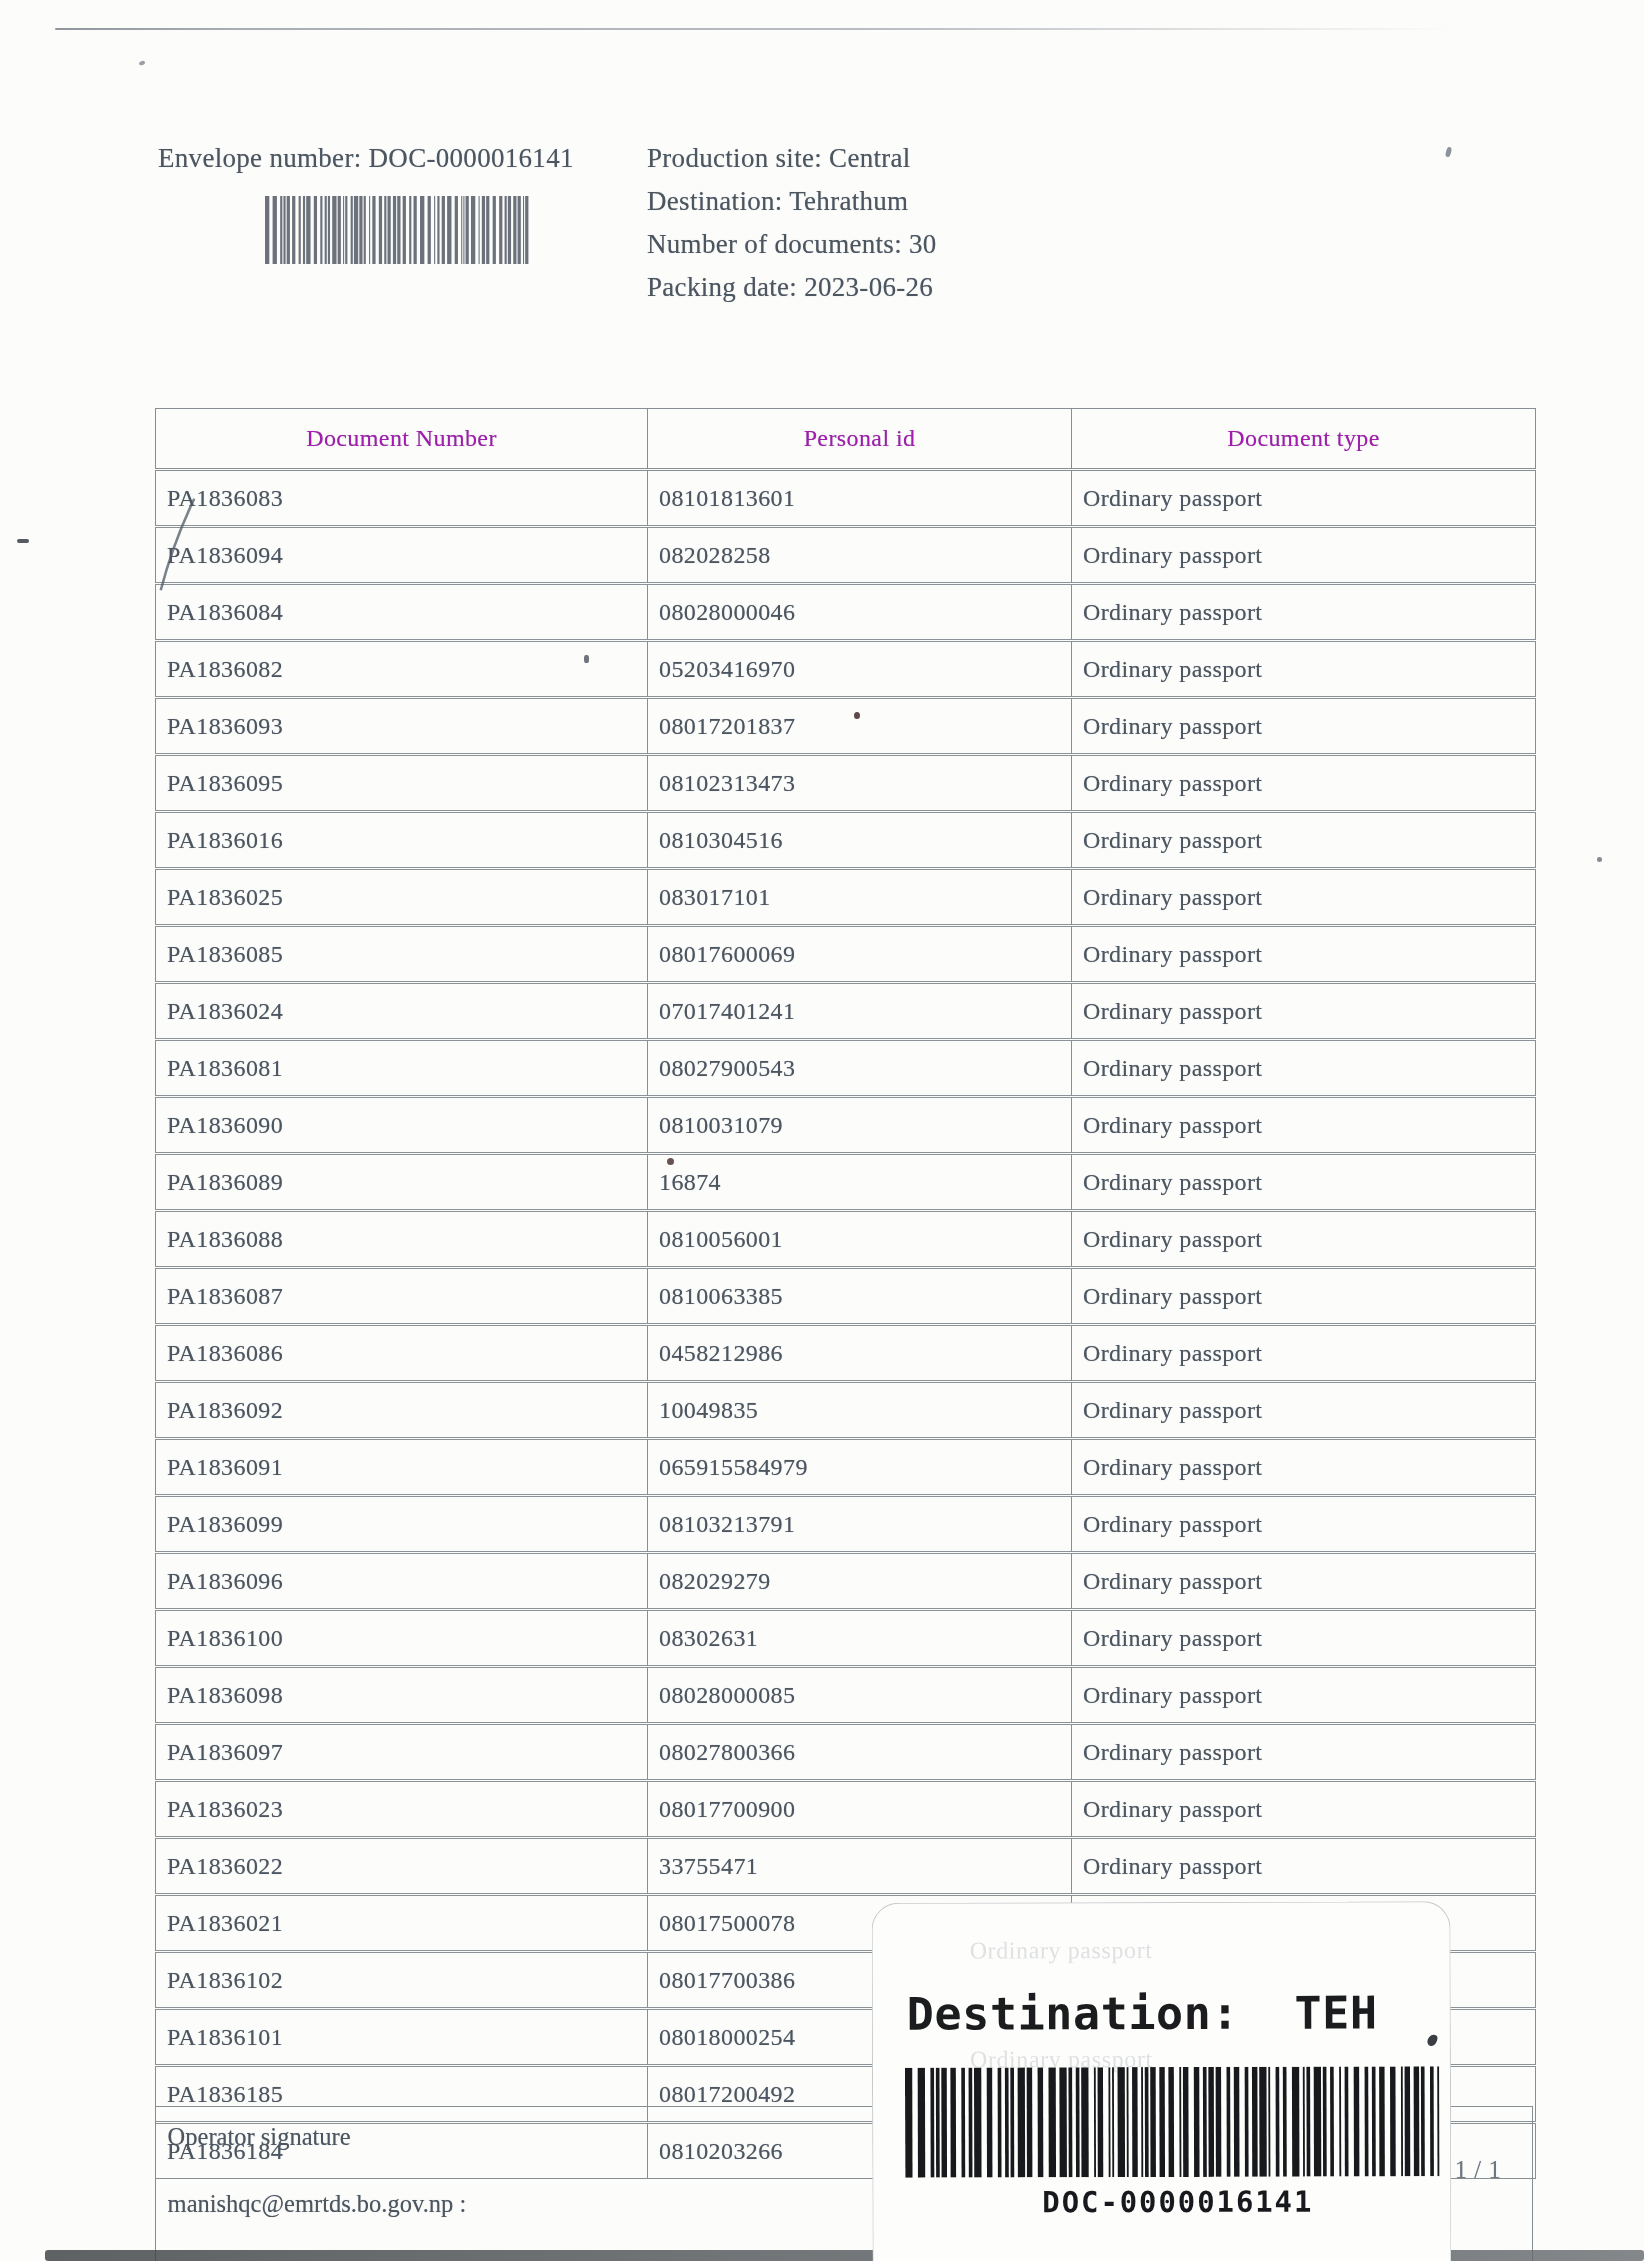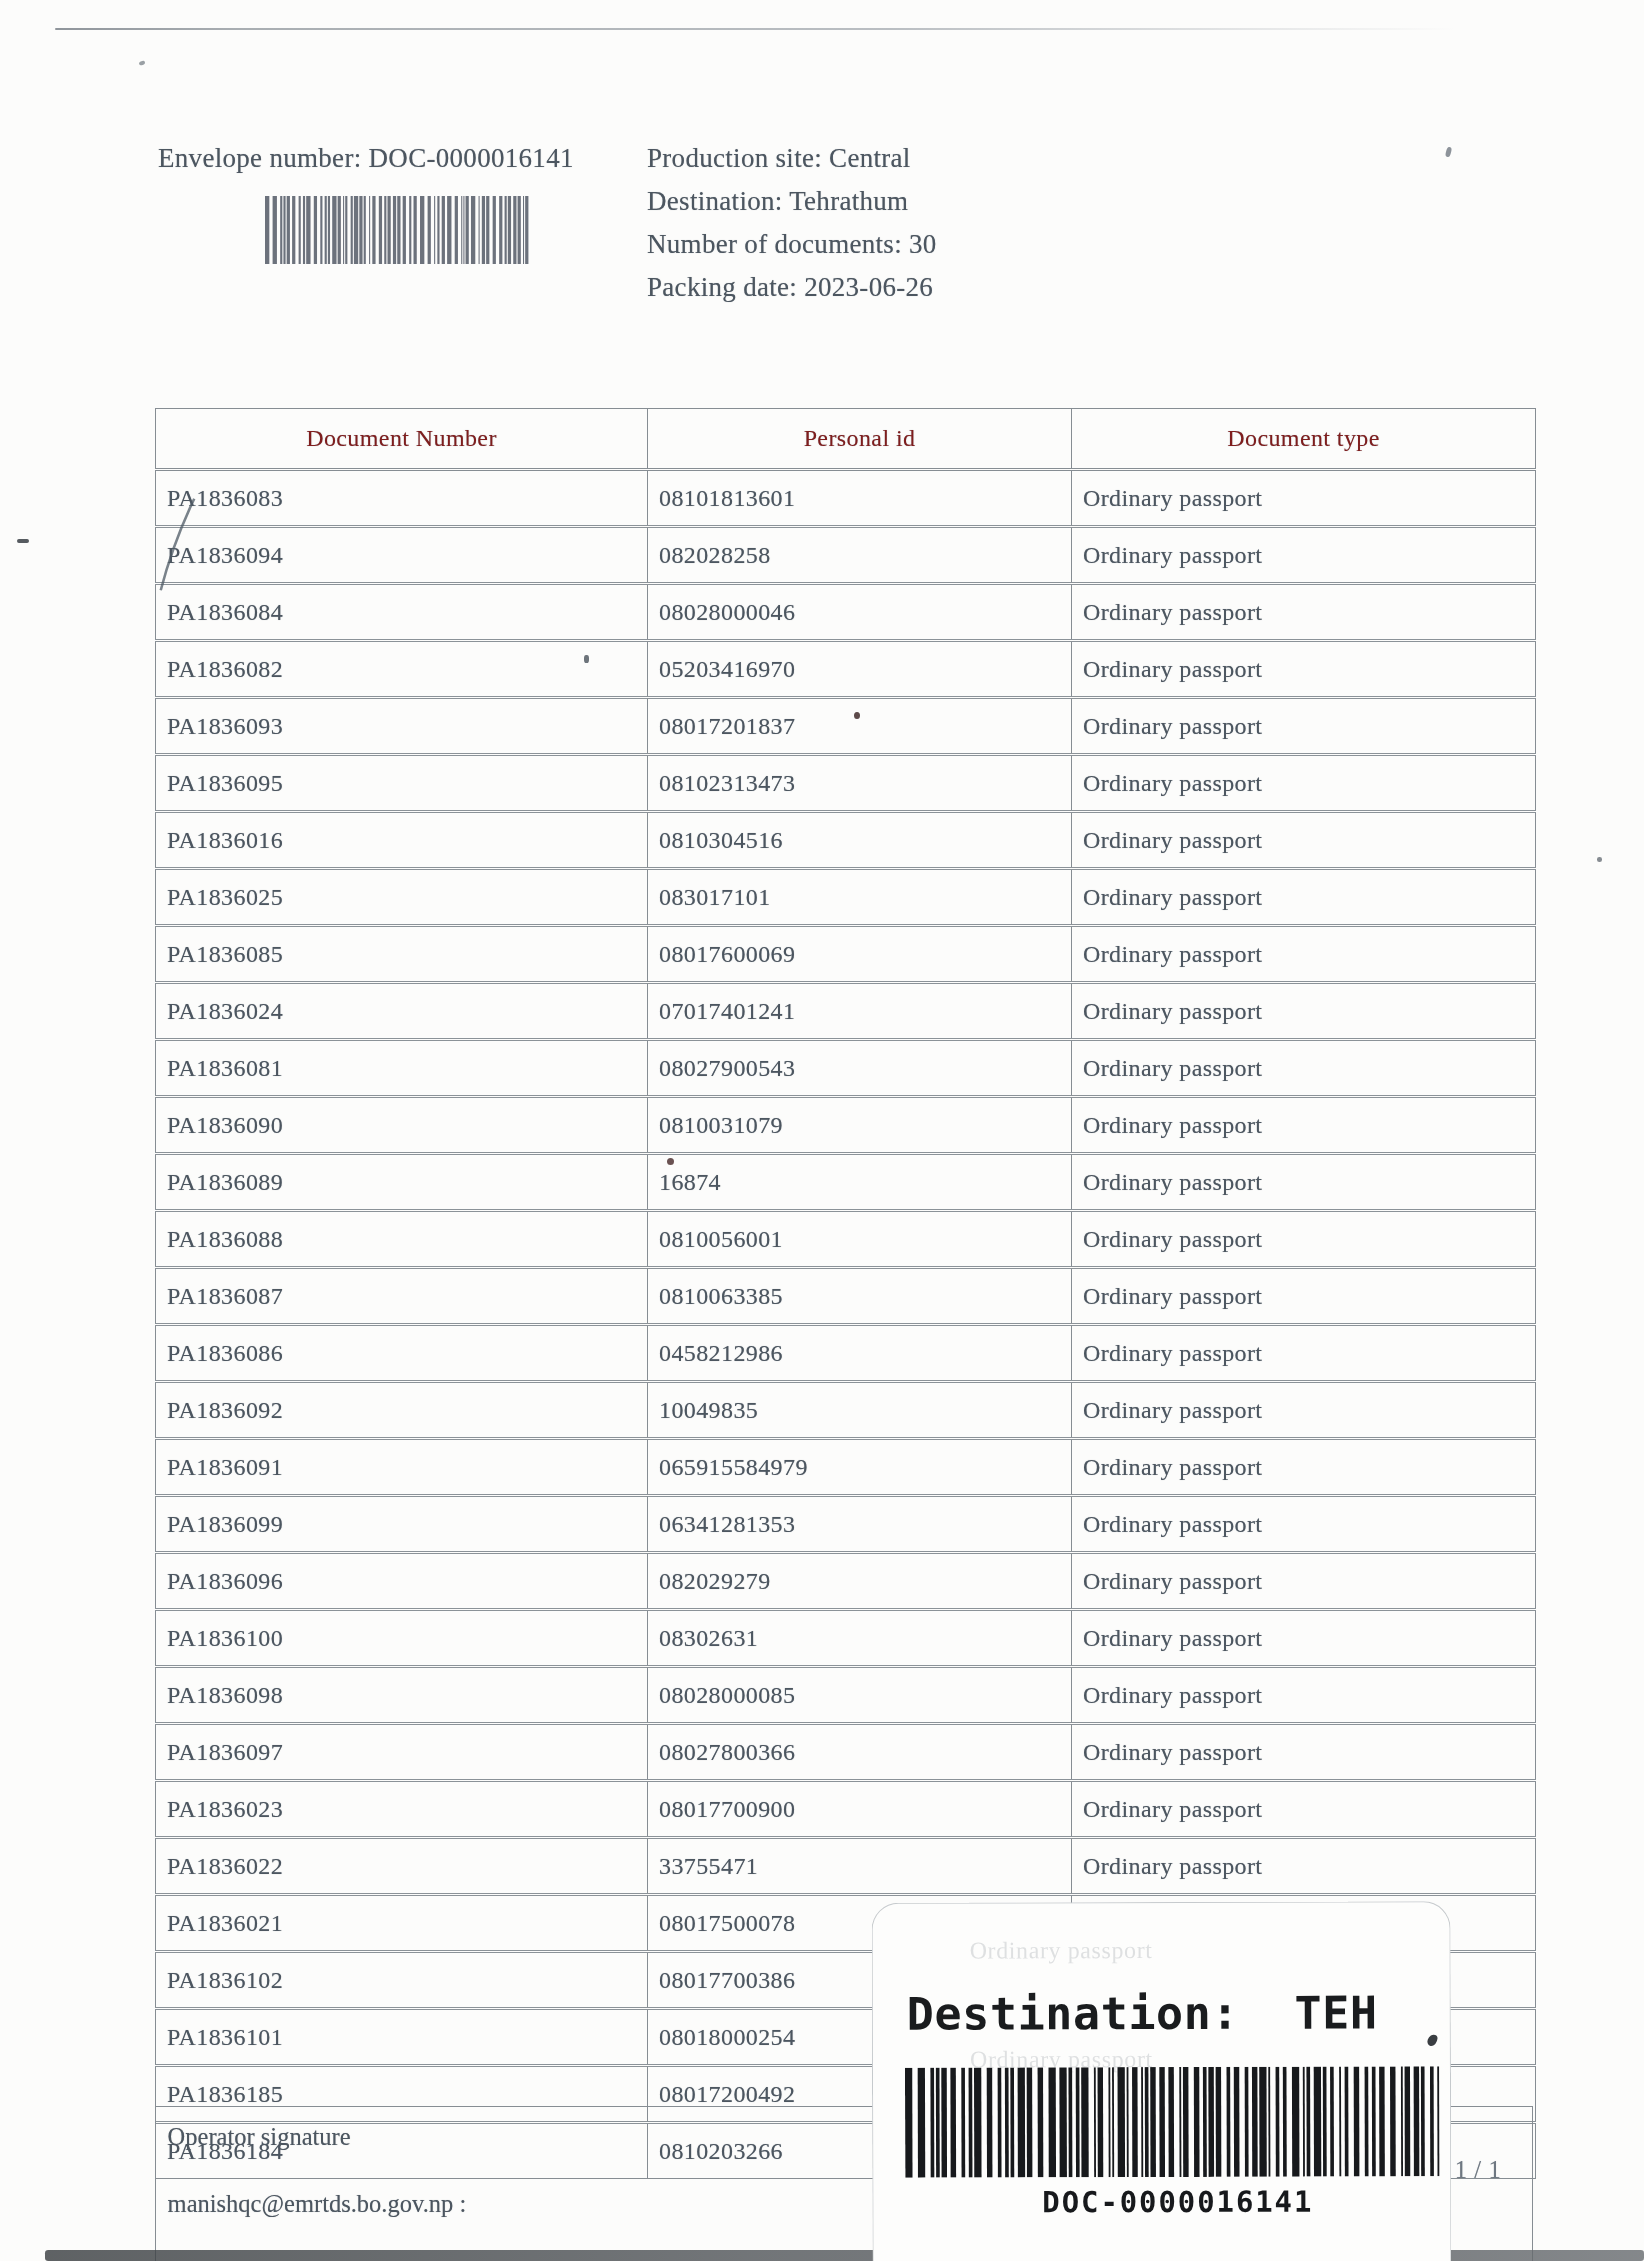--- a/index.html
+++ b/index.html
@@ -42,21 +42,21 @@
     position:absolute;left:155px;top:408px;width:1380px;
     border-collapse:collapse;table-layout:fixed;
     border:1.9px solid #868d93;
   }
   .doc-table col.c1{width:492px;}
   .doc-table col.c2{width:424px;}
   .doc-table col.c3{width:464px;}
   .doc-table th{
     height:57px;font-weight:400;font-size:24px;text-align:center;vertical-align:middle;
     border-left:1.9px solid #868d93;border-bottom:3.2px double #868d93;
-    color:#7f1d1d;text-shadow:0 0 0.8px rgba(78,88,98,.5);letter-spacing:0.4px;
+    color:#a21caf;text-shadow:0 0 0.8px rgba(78,88,98,.5);letter-spacing:0.4px;
   }
   .doc-table td{
     height:54px;font-size:24px;vertical-align:middle;
     padding:0 0 0 11px;border-left:1.9px solid #868d93;
     color:#4c5660;text-shadow:0 0 0.8px rgba(76,86,96,.55);letter-spacing:0.4px;
     overflow:hidden;white-space:nowrap;
   }
   .doc-table th:first-child,.doc-table td:first-child{border-left:none;}
   .doc-table tbody tr + tr td{border-top:3.2px double #8b9298;}
 
@@ -271,21 +271,21 @@
         <td>10049835</td>
         <td>Ordinary passport</td>
       </tr>
         <tr style="">
         <td>PA1836091</td>
         <td>065915584979</td>
         <td>Ordinary passport</td>
       </tr>
         <tr style="">
         <td>PA1836099</td>
-        <td>06341281353</td>
+        <td>08103213791</td>
         <td>Ordinary passport</td>
       </tr>
         <tr style="">
         <td>PA1836096</td>
         <td>082029279</td>
         <td>Ordinary passport</td>
       </tr>
         <tr style="">
         <td>PA1836100</td>
         <td>08302631</td>

